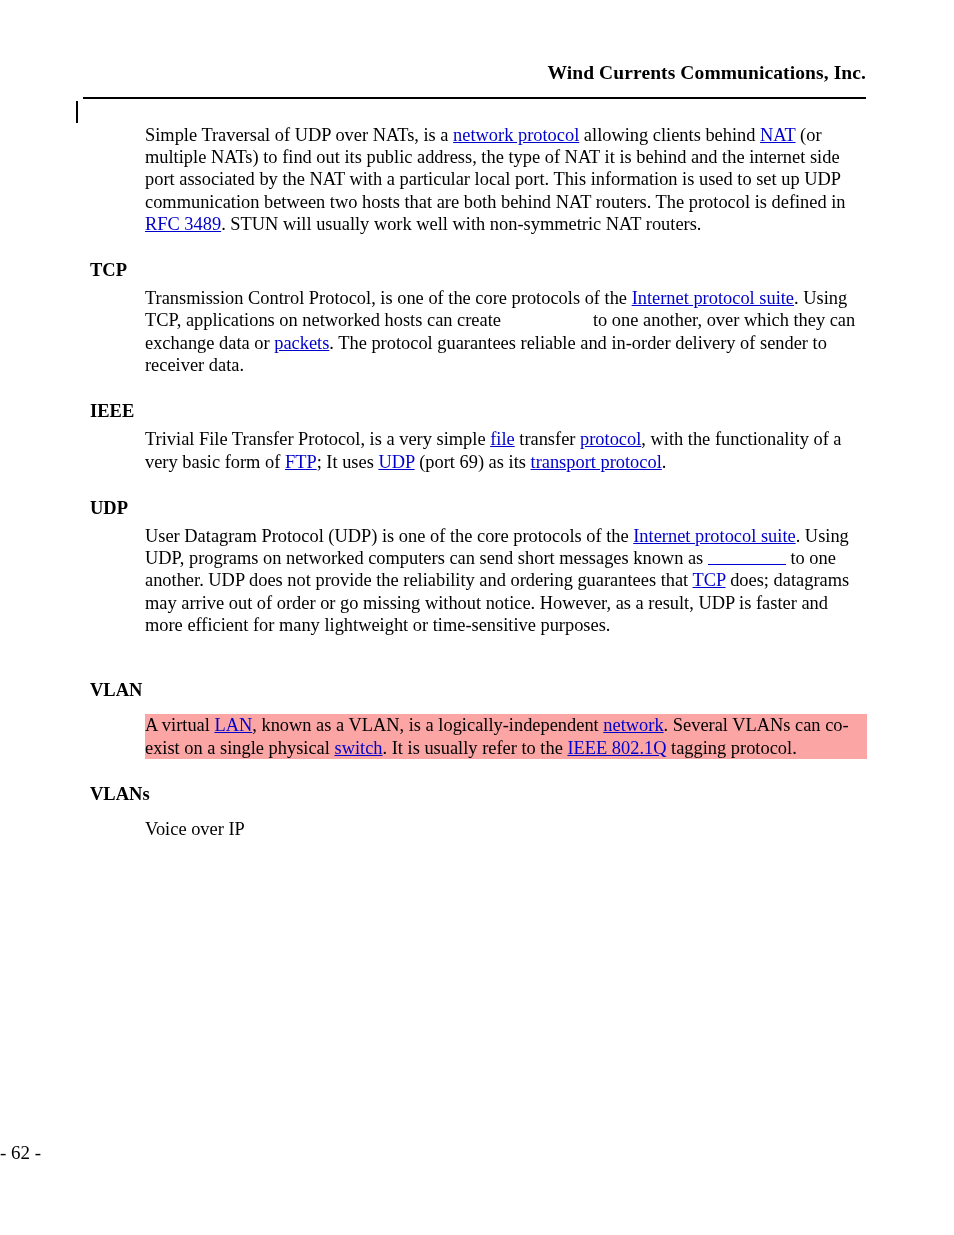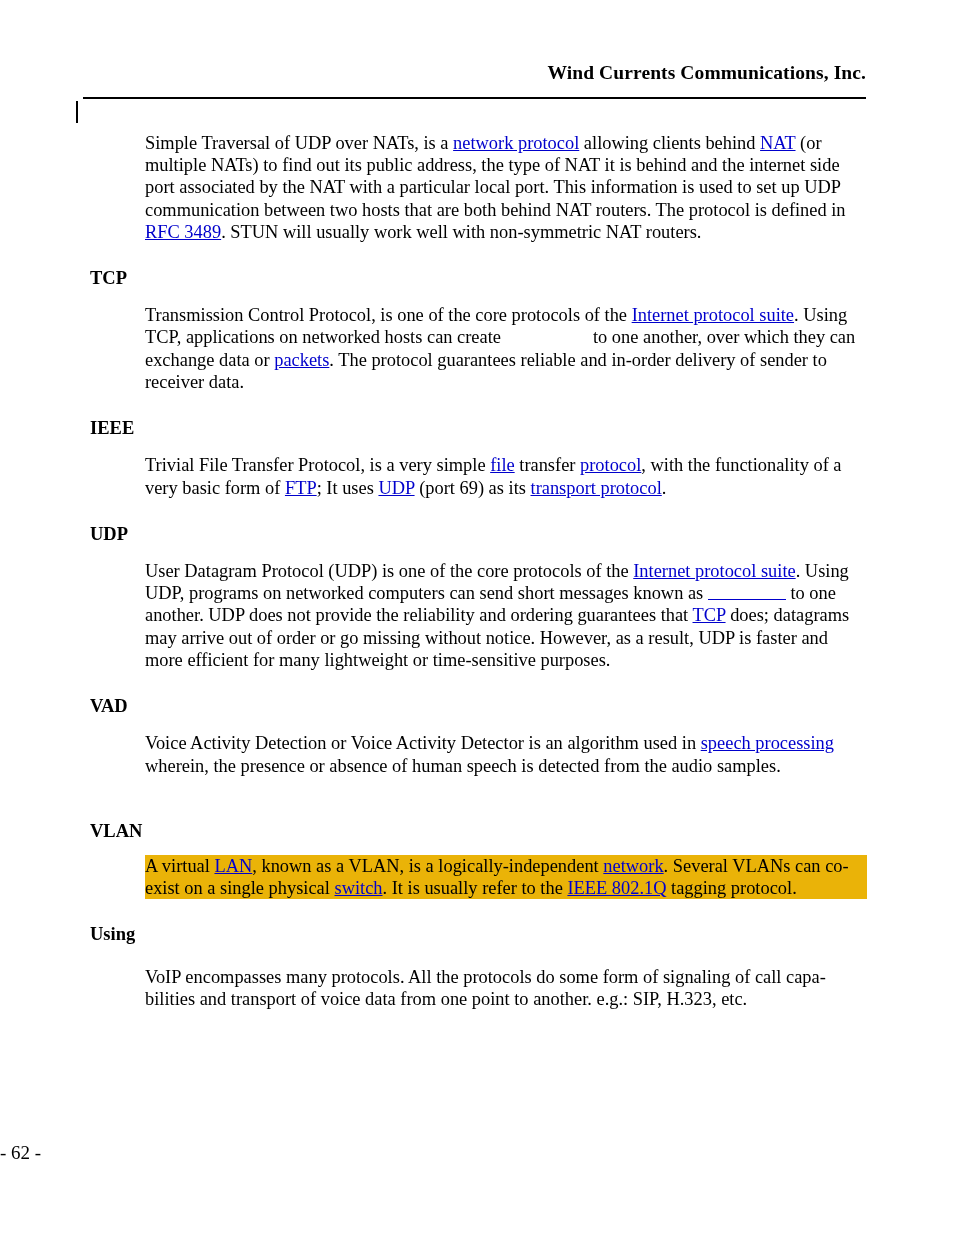--- a/index.html
+++ b/index.html
@@ -51,21 +51,21 @@
     top: 101px;
     left: 76px;
     width: 0;
     height: 22px;
     border-left: 2px solid #000000;
   }
 
   
   .content {
     position: absolute;
-    top: 132px;
+    top: 124px;
     left: 0;
     width: 954px;
   }
 
   .section {
     margin: 0;
     padding: 0;
   }
 
   .heading {
@@ -83,21 +83,21 @@
     margin-left: 145px;
     width: 722px;
     font-size: 18.4px;
     line-height: 1.205;
     text-align: left;
   }
 
   .gap-top-lead     { margin-top: 0px; }
   .gap-sec          { margin-top: 23px; }
   .gap-sec-vlan     { margin-top: 42px; }
-  .gap-head-body    { margin-top: 14px; }
+  .gap-head-body    { margin-top: 5px; }
   .gap-head-body-lg { margin-top: 12px; }
   .gap-para         { margin-top: 19px; }
 
   a.link {
     color: #0000CC;
     text-decoration: underline;
     text-underline-offset: 1px;
   }
 
   
@@ -108,21 +108,21 @@
     vertical-align: -1px;
   }
 
   
   .blank-gap {
     display: inline-block;
     width: 92px;
   }
 
   .highlight {
-    background-color: #eab308;
+    background-color: #fca5a5;
   }
 
   
   .footer {
     position: absolute;
     top: 1142px;
     left: 0;
     width: 954px;
     text-align: left;
     font-size: 19px;
@@ -153,32 +153,28 @@
     <div class="section">
       <h2 class="heading gap-sec">IEEE</h2>
       <p class="body-text gap-head-body"><span>Trivial File Transfer Protocol, is a very simple </span><a href="#" class="link">file</a><span> transfer </span><a href="#" class="link">protocol</a><span>, with the functionality of a very basic form of </span><a href="#" class="link">FTP</a><span>; It uses </span><a href="#" class="link">UDP</a><span> (port 69) as its </span><a href="#" class="link">transport protocol</a><span>.</span></p>
     </div>
 
     <div class="section">
       <h2 class="heading gap-sec">UDP</h2>
       <p class="body-text gap-head-body"><span>User Datagram Protocol (UDP) is one of the core protocols of the </span><a href="#" class="link">Internet protocol suite</a><span>. Using UDP, programs on networked computers can send short messages known as </span><a href="#" class="blank-link"></a><span> to one another. UDP does not provide the reliability and ordering guarantees that </span><a href="#" class="link">TCP</a><span> does; datagrams may arrive out of order or go missing without notice. However, as a result, UDP is faster and more efficient for many lightweight or time-sensitive purposes.</span></p>
     </div>
 
-    <div class="section">
-      <h2 class="heading gap-sec">VAD</h2>
-      <p class="body-text gap-head-body"><span>Voice Activity Detection or Voice Activity Detector is an algorithm used in </span><a href="#" class="link">speech processing</a><span> wherein, the presence or absence of human speech is detected from the audio samples.</span></p>
-    </div>
 
     <div class="section">
       <h2 class="heading gap-sec-vlan">VLAN</h2>
       <p class="body-text gap-head-body-lg highlight"><span>A virtual </span><a href="#" class="link">LAN</a><span>, known as a VLAN, is a logically-independent </span><a href="#" class="link">network</a><span>. Several VLANs can co-exist on a single physical </span><a href="#" class="link">switch</a><span>. It is usually refer to the </span><a href="#" class="link">IEEE 802.1Q</a><span> tagging protocol.</span></p>
     </div>
 
     <div class="section">
-      <h2 class="heading gap-sec">Using</h2>
-      <p class="body-text gap-para">VoIP encompasses many protocols. All the protocols do some form of signaling of call capa-bilities and transport of voice data from one point to another. e.g.: SIP, H.323, etc.</p>
+      <h2 class="heading gap-sec">VLANs</h2>
+      <p class="body-text gap-head-body-lg">Voice over IP</p>
     </div>
 
   </div>
 
   <div class="footer">- 62 -</div>
 
 </div>
 
 </body></html>

